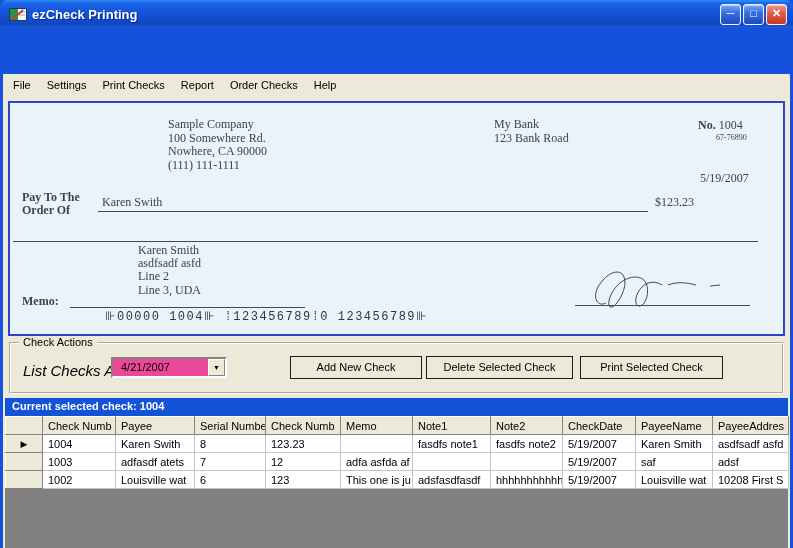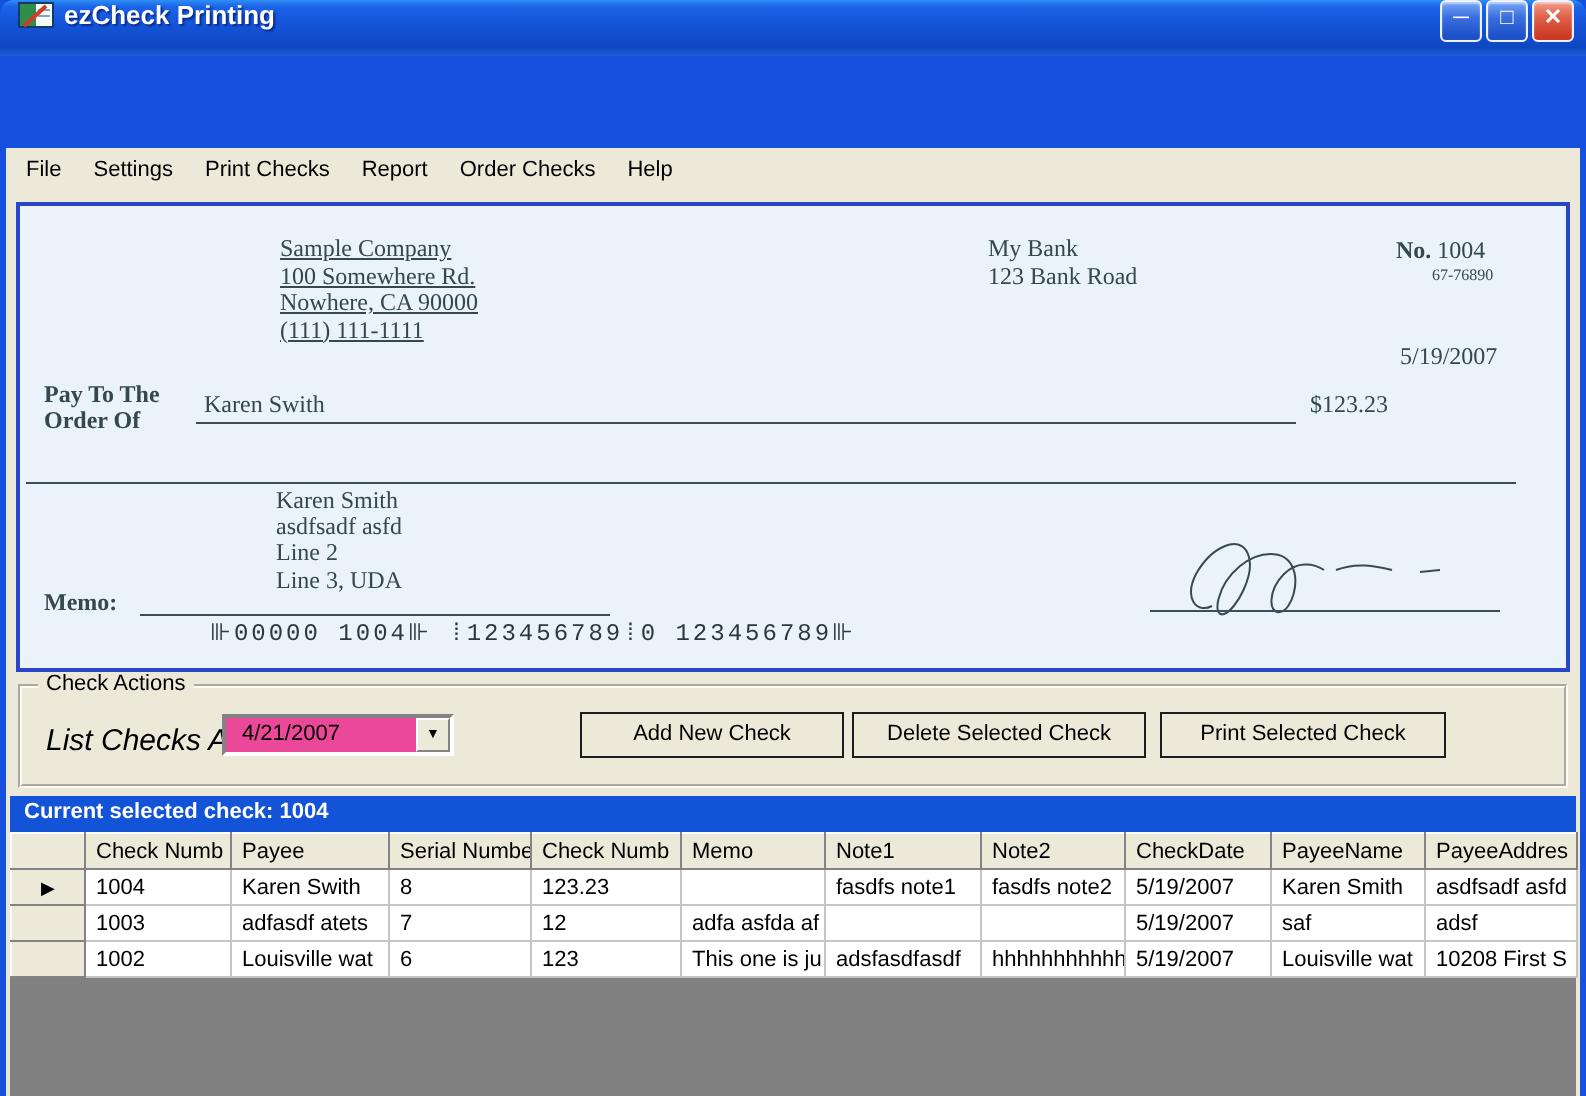--- a/index.html
+++ b/index.html
@@ -2,21 +2,21 @@
 <html><head>
 <meta charset="utf-8">
 <style>
   * { margin:0; padding:0; box-sizing:border-box; }
   html,body { background:#3a6ea5; }
   body { font-family:"Liberation Sans", sans-serif; }
 
   .window { width:793px; height:548px; background:#1651dd; padding:0 3px 3px; position:relative; }
 
   
-  .titlebar { height:28px; margin:0 -3px; border-radius:7px 7px 0 0; display:flex; 
+  .titlebar { height:28px; margin:0 -3px; border-radius:7px 7px 0 0; display:flex; align-items:center;
     background:linear-gradient(180deg,#2e8ef5 0%,#1b63e8 12%,#1453d8 45%,#0f47c2 85%,#1d5fd8 100%);
     padding:0 6px 0 6px; }
   .app-icon { width:18px; height:15px; margin:0 5px 0 3px; flex:0 0 auto; }
   .title-text { color:#fff; font-weight:bold; font-size:13px; text-shadow:1px 1px 1px #0a2a8a; flex:1 1 auto; }
   .winbtns { display:flex; gap:2px; }
   .winbtn { width:21px; height:21px; border-radius:3px; border:1px solid #eef4ff;
     color:#fff; font-size:11px; line-height:19px; text-align:center;
     background:linear-gradient(180deg,#7aa7f5 0%,#3a6fe0 40%,#1e50c8 90%);
     box-shadow:inset 0 1px 1px rgba(255,255,255,.5); cursor:default; }
   .winbtn.close { background:linear-gradient(180deg,#f29a86 0%,#e1614a 40%,#cc3a22 90%); font-weight:bold; }
@@ -92,21 +92,21 @@
     <span class="menu-item">Settings</span>
     <span class="menu-item">Print Checks</span>
     <span class="menu-item">Report</span>
     <span class="menu-item">Order Checks</span>
     <span class="menu-item">Help</span>
   </div>
 
   <div class="client">
 
     <div class="check-panel">
-      <div class="abs" style="left:130px; top:15px; line-height:13.5px;text-decoration:underline;">
+      <div class="abs" style="left:158px; top:15px; line-height:13.5px;">
         <div>Sample Company</div>
         <div>100 Somewhere Rd.</div>
         <div>Nowhere, CA 90000</div>
         <div>(111) 111-1111</div>
       </div>
       <div class="abs" style="left:472px; top:15px; line-height:13.5px;margin-left:12px;">
         <div>My Bank</div>
         <div>123 Bank Road</div>
       </div>
       <div class="abs" style="left:688px; top:15px;">

